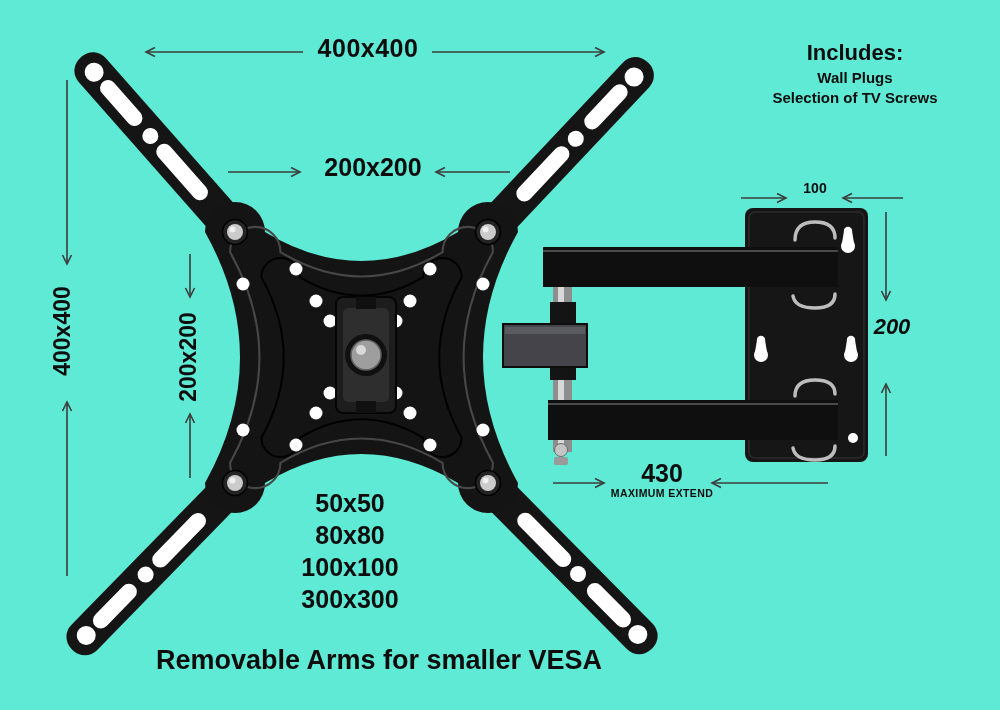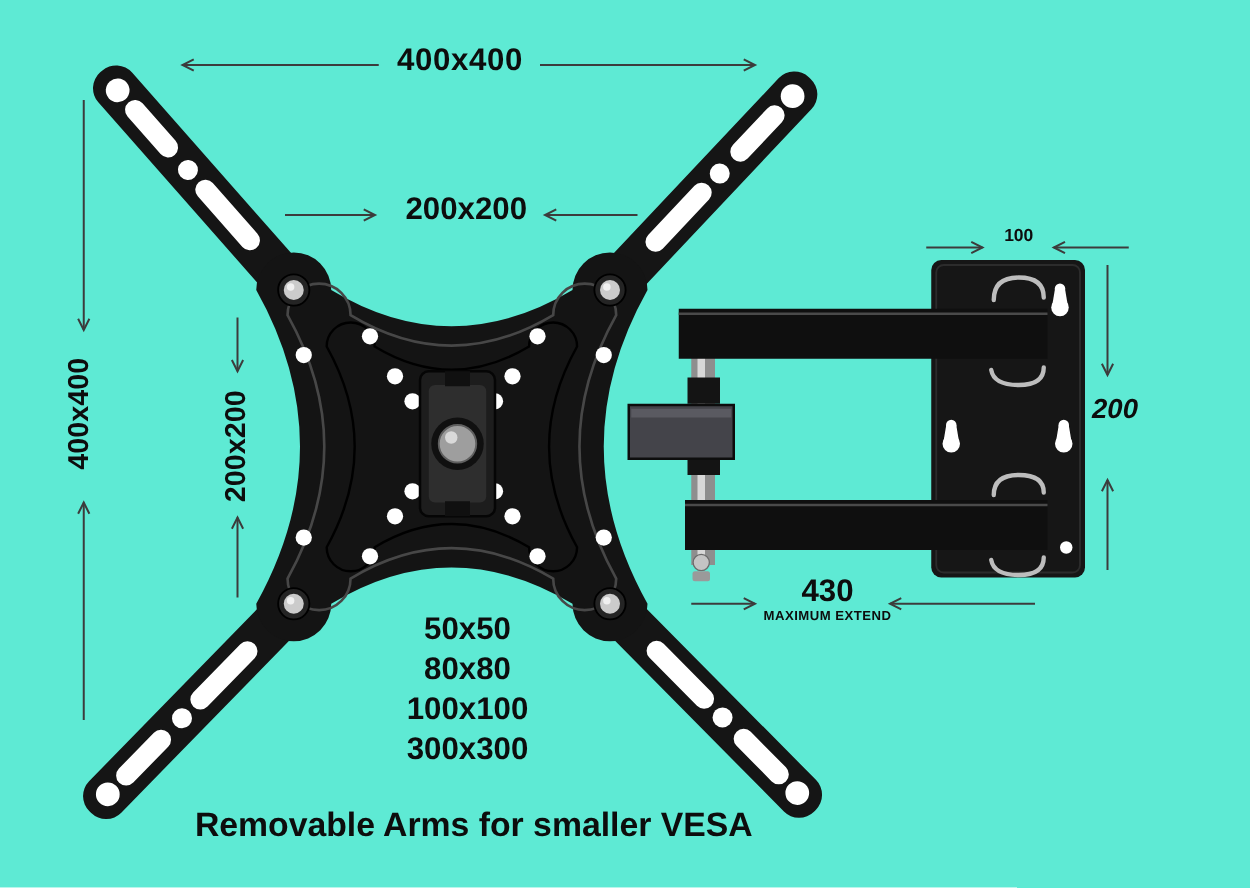--- a/index.html
+++ b/index.html
@@ -16,21 +16,21 @@
   #includes .line{font-size:15px;font-weight:bold;margin-top:3px;}
   #dim-200h{left:306px;top:153px;width:134px;font-size:25px;}
   .vlabel{width:140px;height:26px;transform:rotate(-90deg);font-size:23px;}
   #dim-400v{left:-8px;top:318px;}
   #dim-200v{left:118px;top:344px;}
   #dim-100{left:786px;top:180px;width:58px;font-size:14px;}
   #dim-200r{left:862px;top:314px;width:60px;font-size:22px;font-style:italic;}
   #dim-430{left:598px;top:460px;width:128px;}
   #dim-430 .value{font-size:25px;font-weight:bold;line-height:26px;}
   #dim-430 .sub{font-size:10.5px;font-weight:bold;letter-spacing:.4px;margin-top:1px;}
-  #vesa-list{left:274px;top:487px;width:200px;}
+  #vesa-list{left:250px;top:487px;width:200px;}
   #vesa-list .vesa-item{font-size:25px;font-weight:bold;line-height:32px;}
   #note{left:148px;top:645px;width:462px;font-size:27px;}
 </style>
 </head>
 <body>
 
 <div id="canvas">
 
   <svg id="art" width="1000" height="710" viewBox="0 0 1000 710">
     <defs>
@@ -194,20 +194,25 @@
             <circle r="12.5" fill="#242424" stroke="#000" stroke-width="1.5"></circle>
             <circle r="8" fill="#cbcbcb"></circle>
             <circle cx="-2.5" cy="-2.5" r="3" fill="#f0f0f0"></circle>
           </g>
       </g>
     </g>
   </svg>
 
   <div class="lbl center" id="dim-top">400x400</div>
 
+  <div class="lbl center" id="includes">
+    <div class="title">Includes:</div>
+    <div class="line">Wall Plugs</div>
+    <div class="line">Selection of TV Screws</div>
+  </div>
 
   <div class="lbl center" id="dim-200h">200x200</div>
 
   <div class="lbl center vlabel" id="dim-400v">400x400</div>
 
   <div class="lbl center vlabel" id="dim-200v">200x200</div>
 
   <div class="lbl center" id="dim-100">100</div>
 
   <div class="lbl center" id="dim-200r">200</div>

